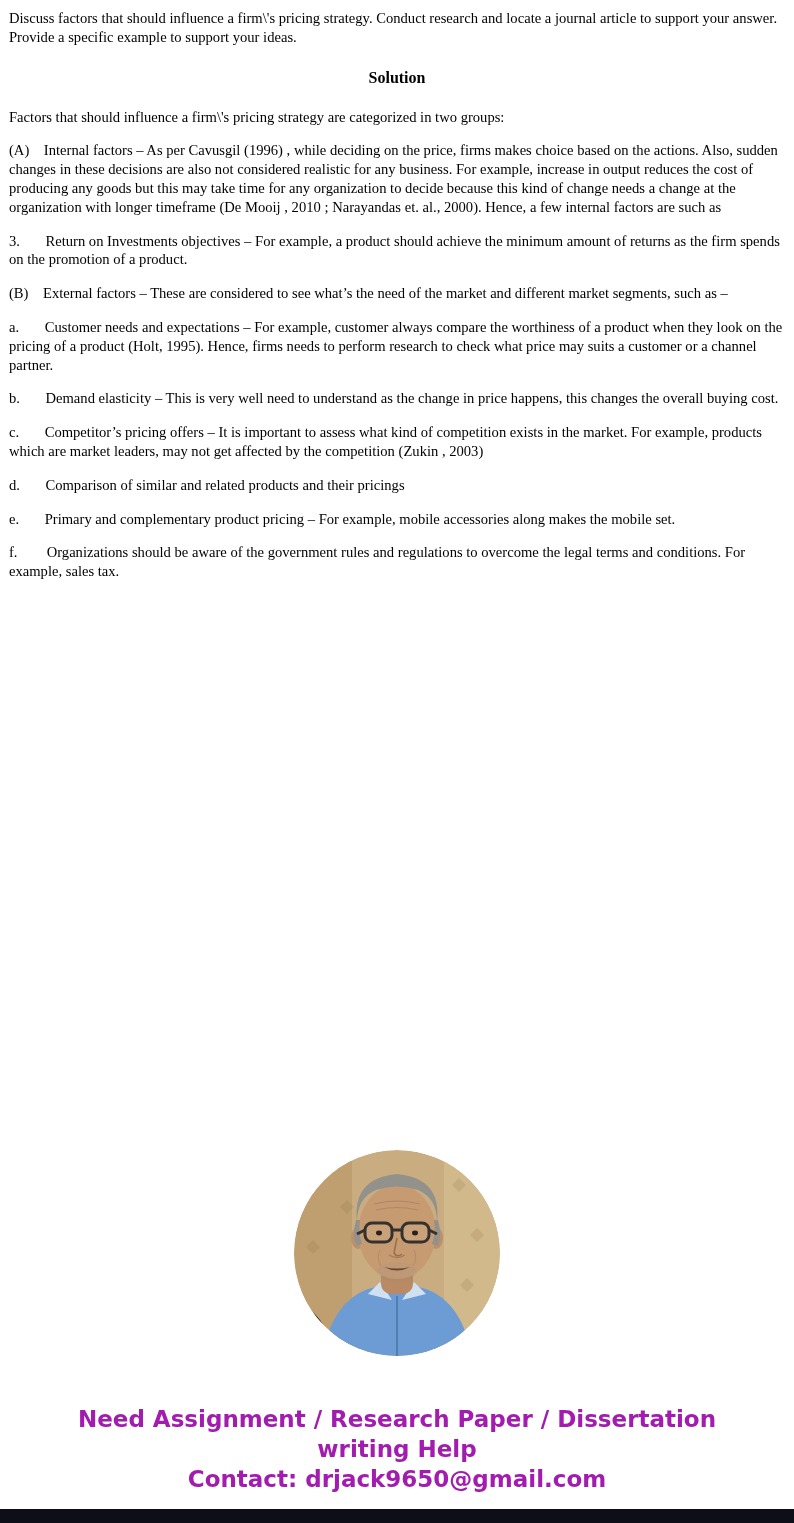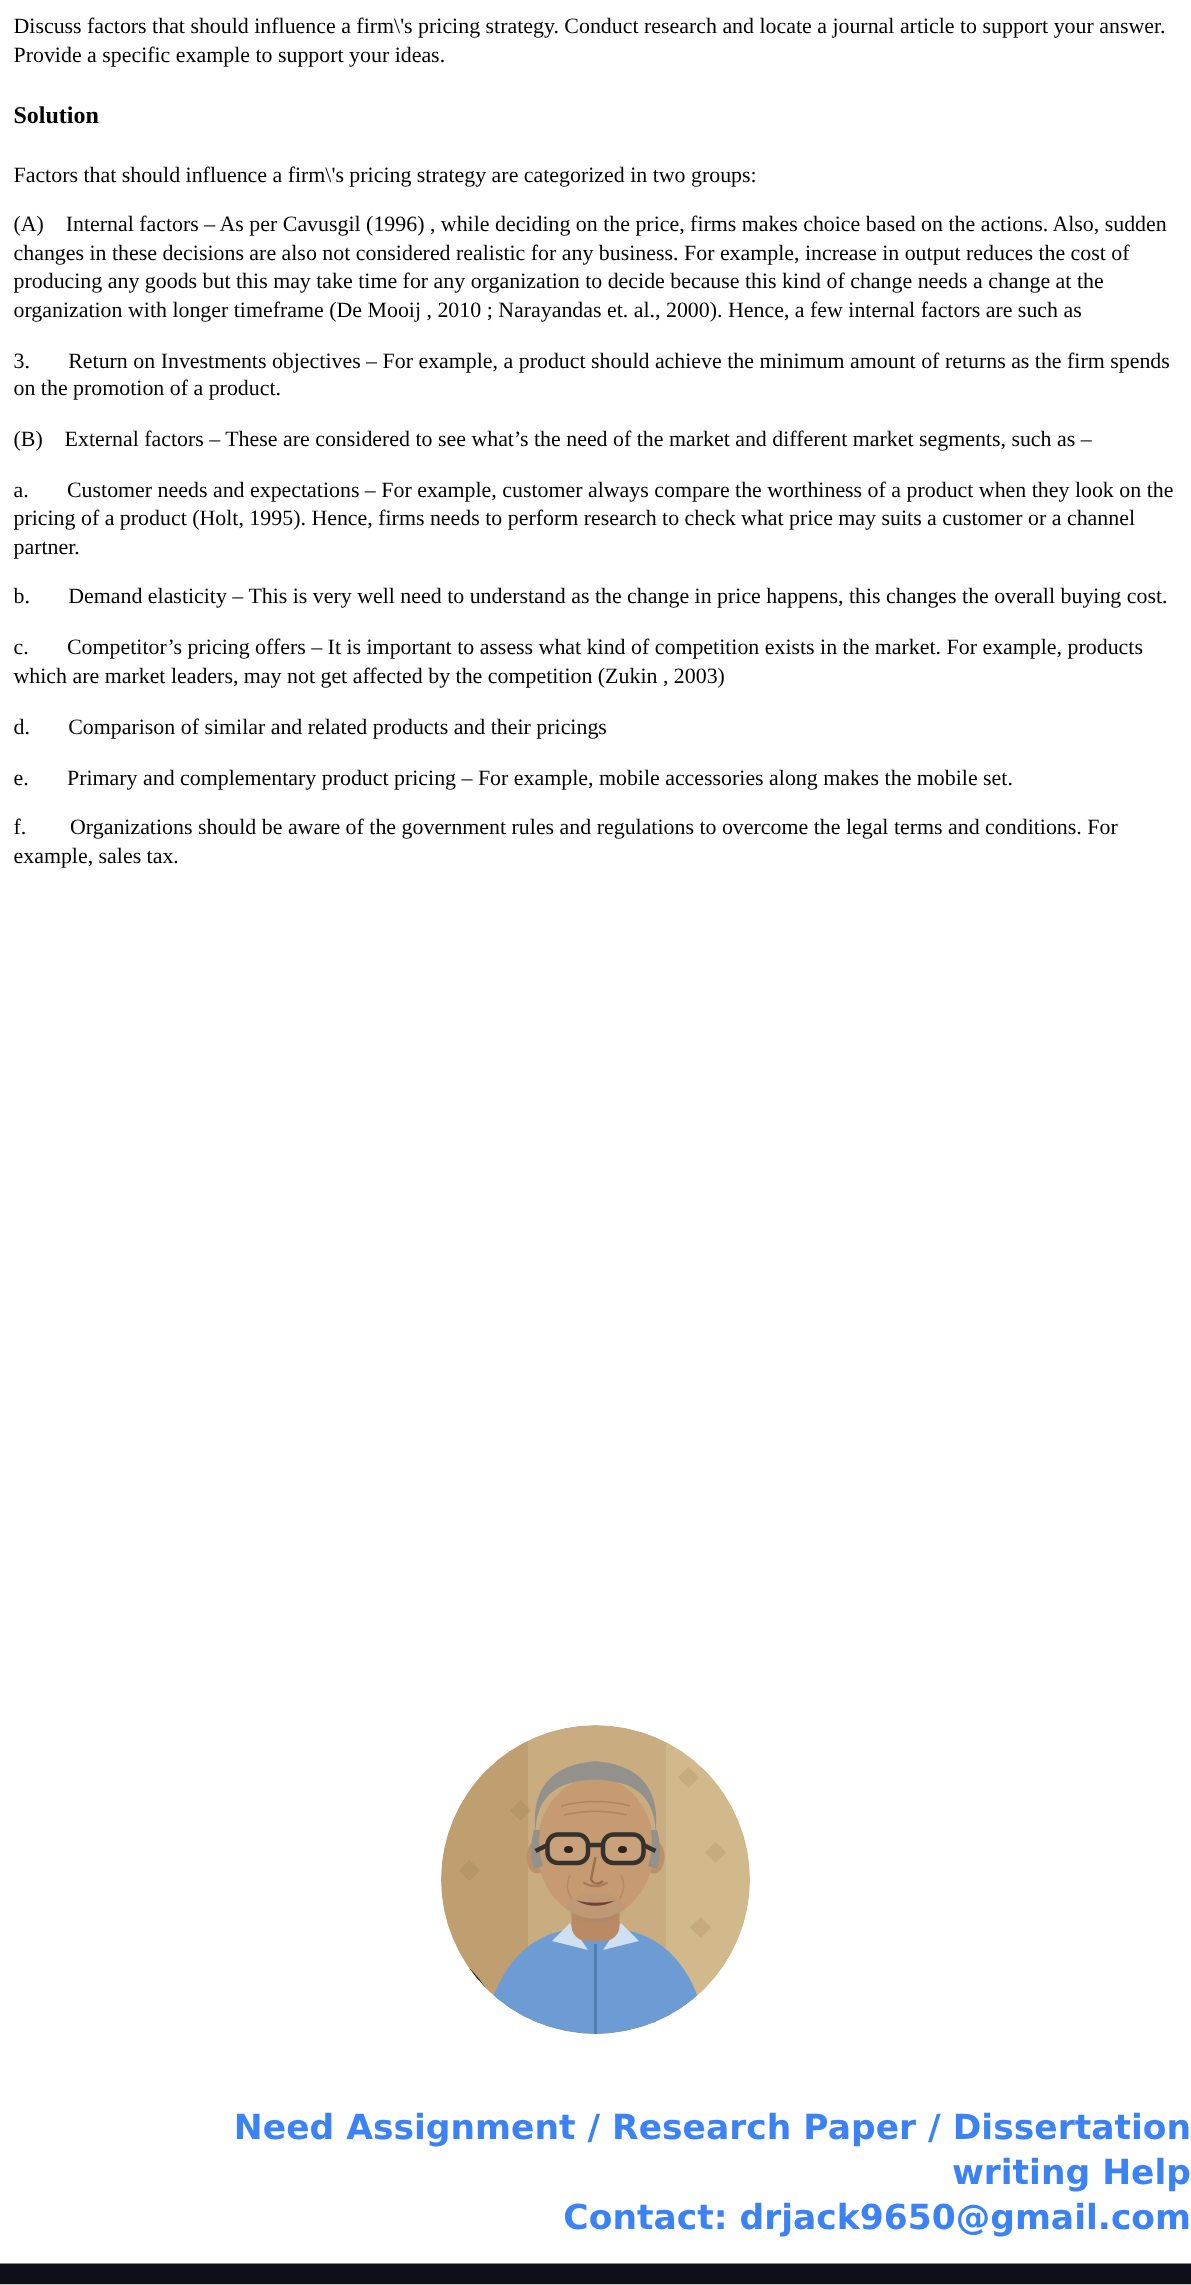--- a/index.html
+++ b/index.html
@@ -21,43 +21,44 @@
   p.body-par {
     font-size: 14.6px;
     line-height: 18.8px;
     margin: 0 0 15px 0;
     white-space: pre-wrap;
   }
   h2.solution {
     font-size: 16px;
     font-weight: bold;
     margin: 22px 0 21px 0;
+    text-align: center;
   }
   .photo-wrap {
     position: absolute;
     top: 1150px;
     left: 50%;
     transform: translateX(-50%);
     width: 206px;
     height: 206px;
     border-radius: 50%;
     overflow: hidden;
   }
   .photo-wrap svg { display: block; }
   .footer {
     position: absolute;
     top: 1404px;
     left: 0;
     width: 100%;
-    text-align: right;
+    text-align: center;
     font-family: "DejaVu Sans", sans-serif;
     font-weight: bold;
     font-size: 23px;
     line-height: 30px;
-    color: #3b82f6;
+    color: #a21caf;
     white-space: nowrap;
   }
   .bottom-bar {
     position: absolute;
     left: 0;
     bottom: 0;
     width: 100%;
     height: 14px;
     background: #0e0e18;
   }

